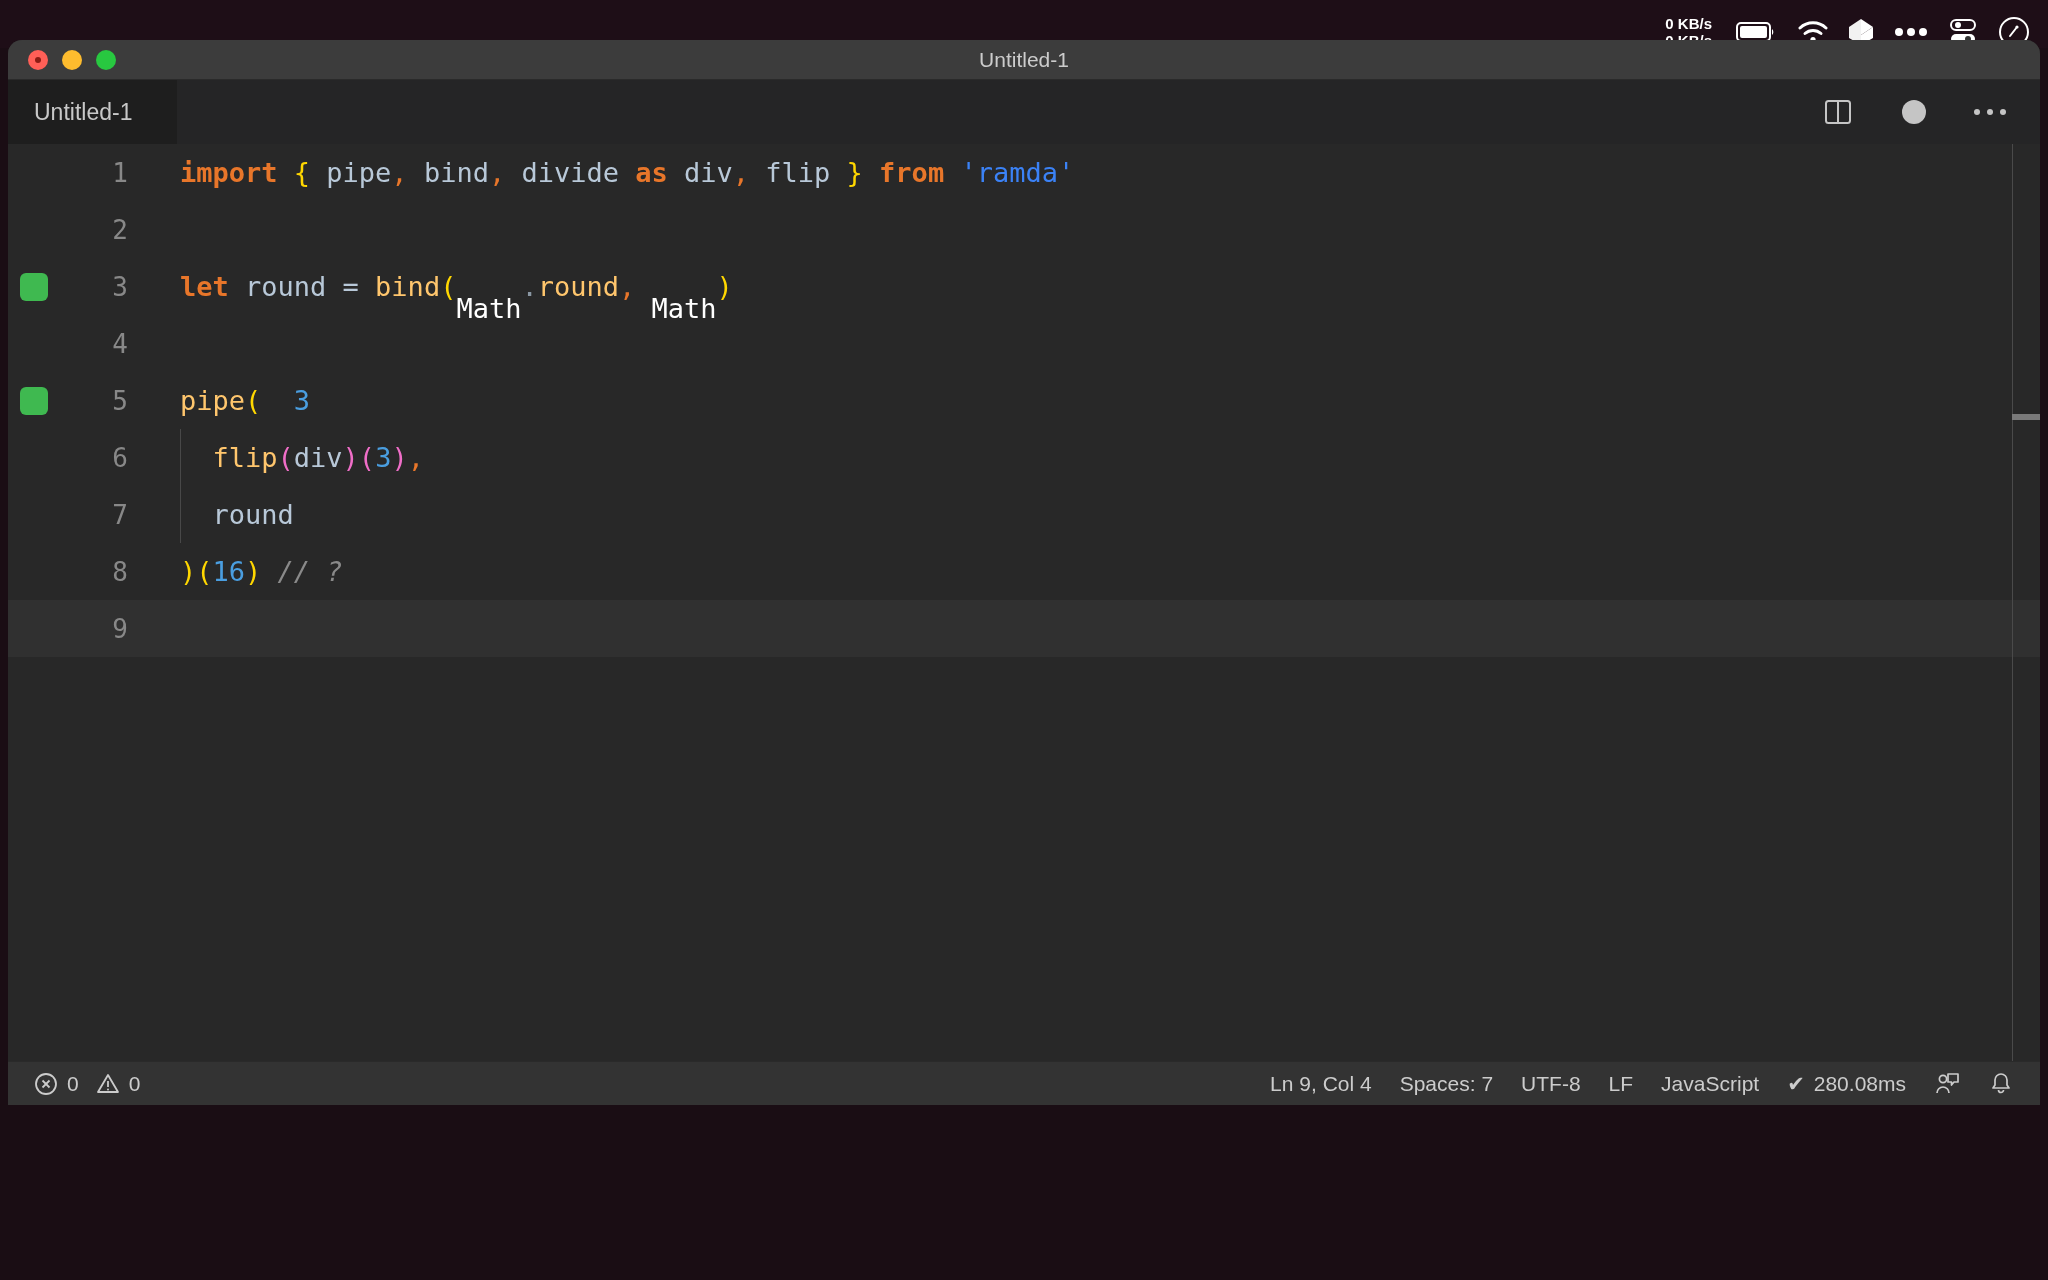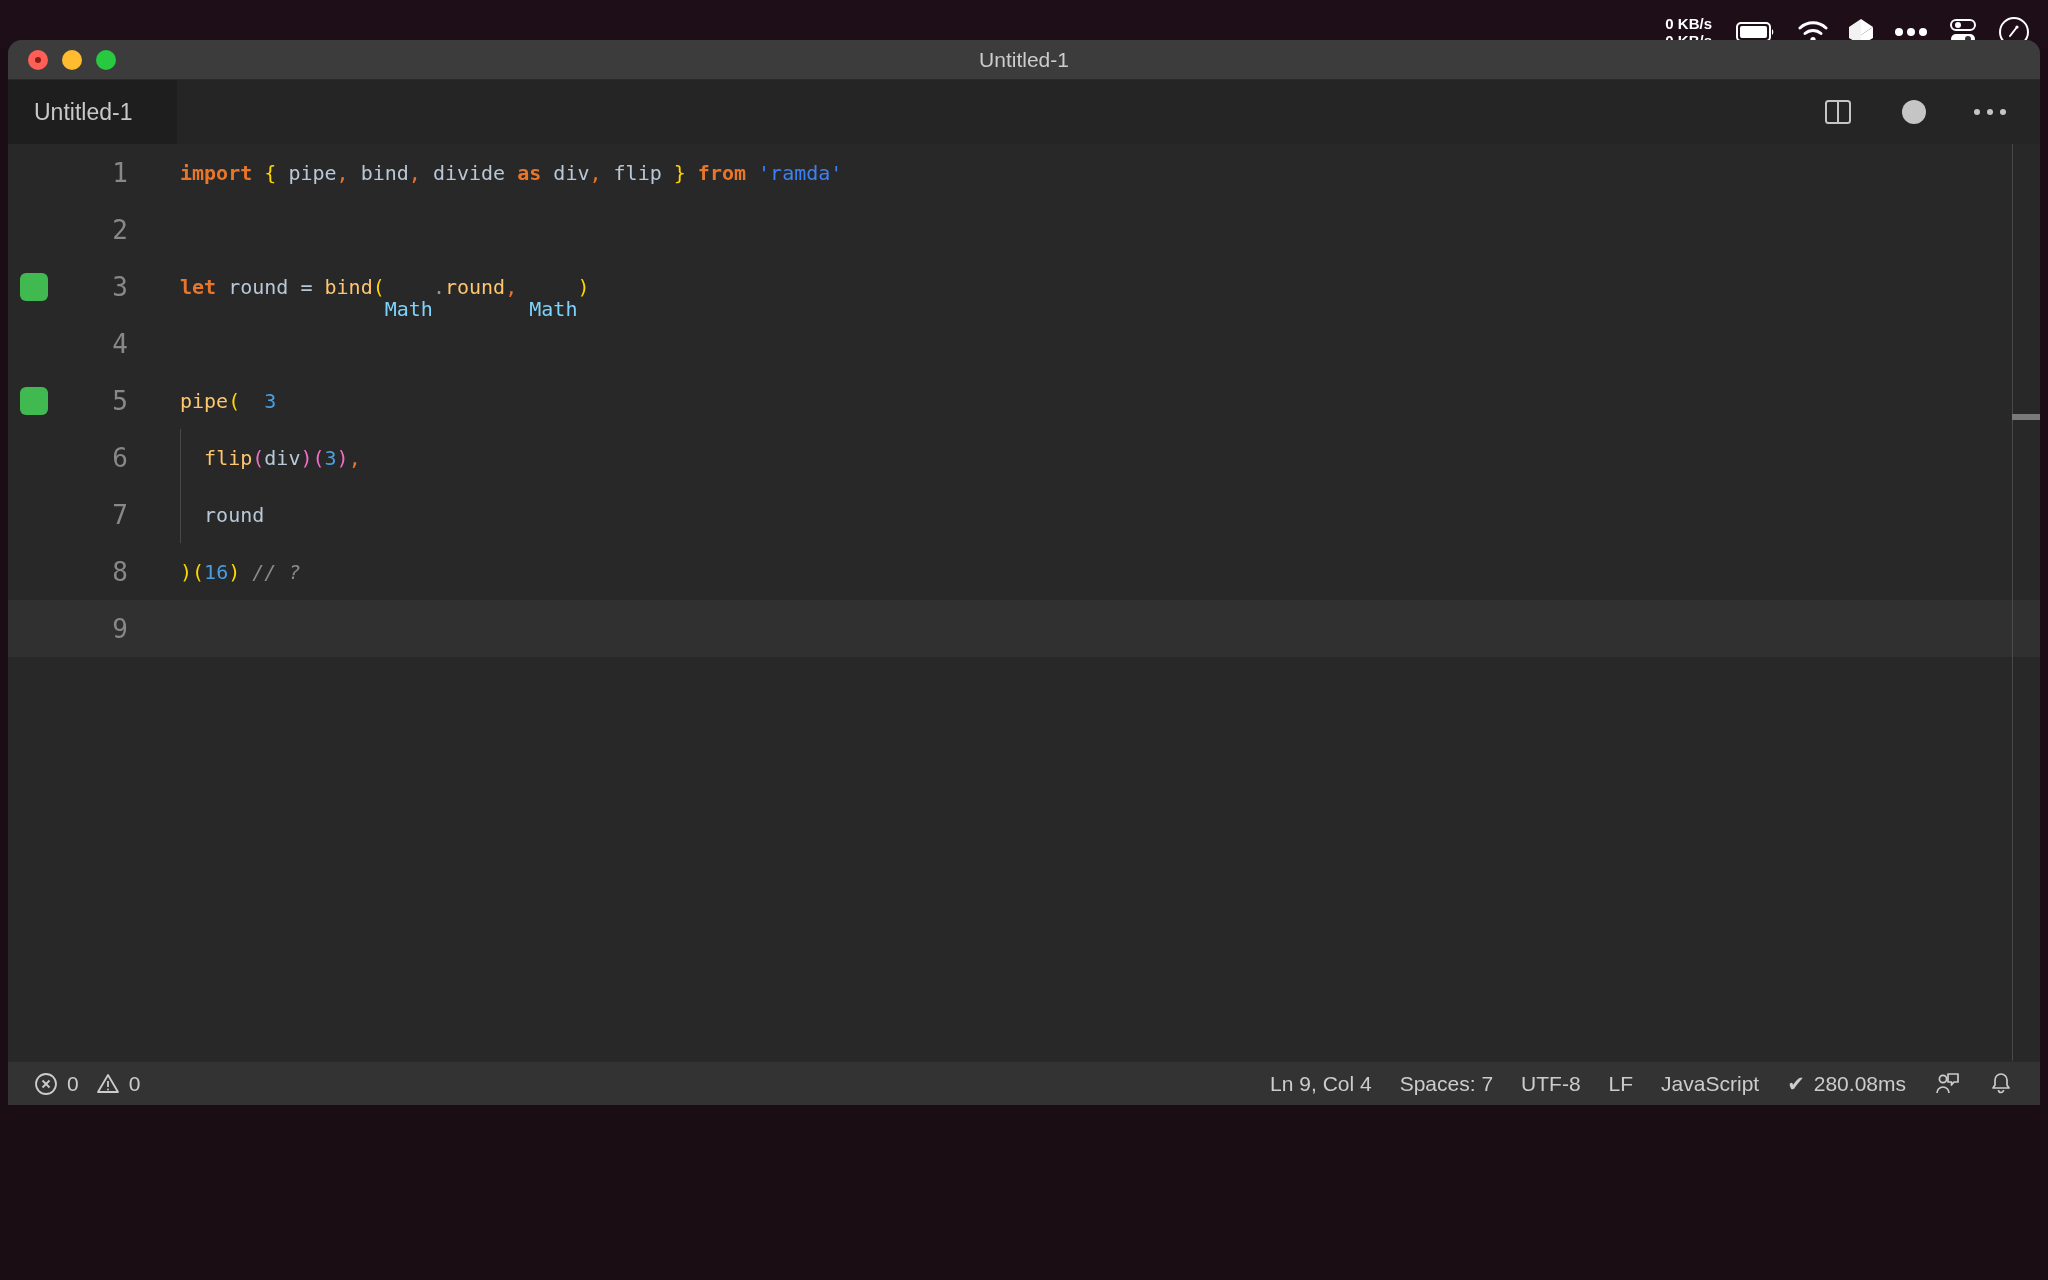--- a/index.html
+++ b/index.html
@@ -107,41 +107,41 @@
     width:28px; height:28px; border-radius:6px; background:#3fb950;
   }
   .lineno {
     width:78px; flex:0 0 78px; text-align:right;
     color:#888888; font-size:26px; padding-right:10px;
     font-family:"DejaVu Sans Mono", monospace;
   }
   .linecontent {
     position:relative; flex:1; height:57px;
     display:flex; align-items:center;
-    padding-left:42px; font-size:20px; white-space:pre;
+    padding-left:42px; font-size:27px; white-space:pre;
     letter-spacing:0px;
   }
   .code-line.current .linecontent {
     background:#303030;
   }
   .indent-guide {
     position:absolute; left:42px; top:0; width:1px; height:57px;
     background:#484848;
   }
 
   
   .t-kw      { color:#e8762a; font-weight:bold; }
   .t-id      { color:#b8c8d8; }
   .t-brace   { color:#ffd700; }
   .t-paren-y { color:#ffd700; }
   .t-paren-m { color:#f06ec8; }
   .t-comma   { color:#e8762a; }
   .t-str     { color:#3b82f6; }
   .t-fn      { color:#ffc66d; }
-  .t-cls     { color:#7dd3fc;margin-top:44px; }
+  .t-cls     { color:#ffffff;margin-top:44px; }
   .t-num     { color:#4a9ee0; }
   .t-op      { color:#b8c8d8; }
   .t-dot     { color:#8a97a3; }
   .t-comment { color:#8a8a8a; font-style:italic; }
   .t-hint    { color:#4a9ee0; }
 
   
   #overview-ruler {
     position:absolute; top:0; right:0; width:28px; height:100%;
     background:transparent;

